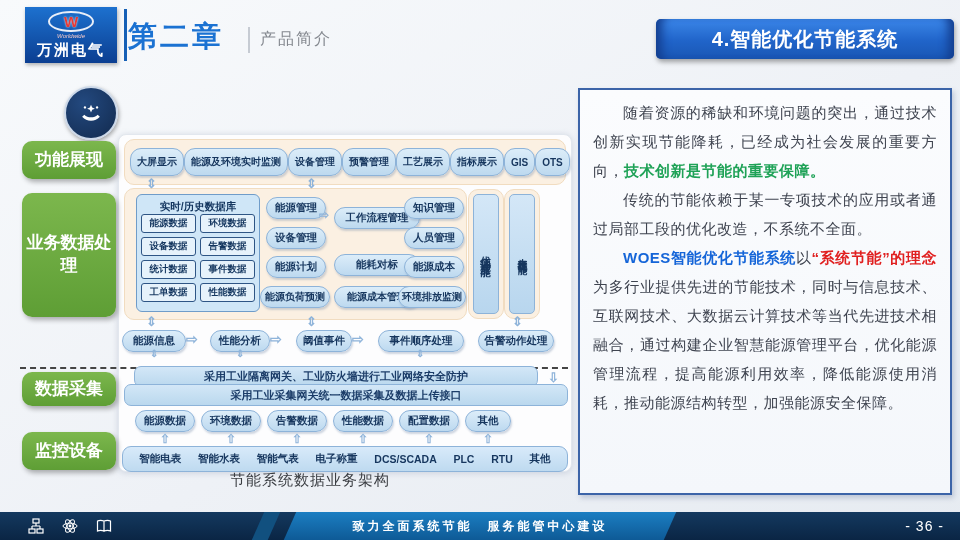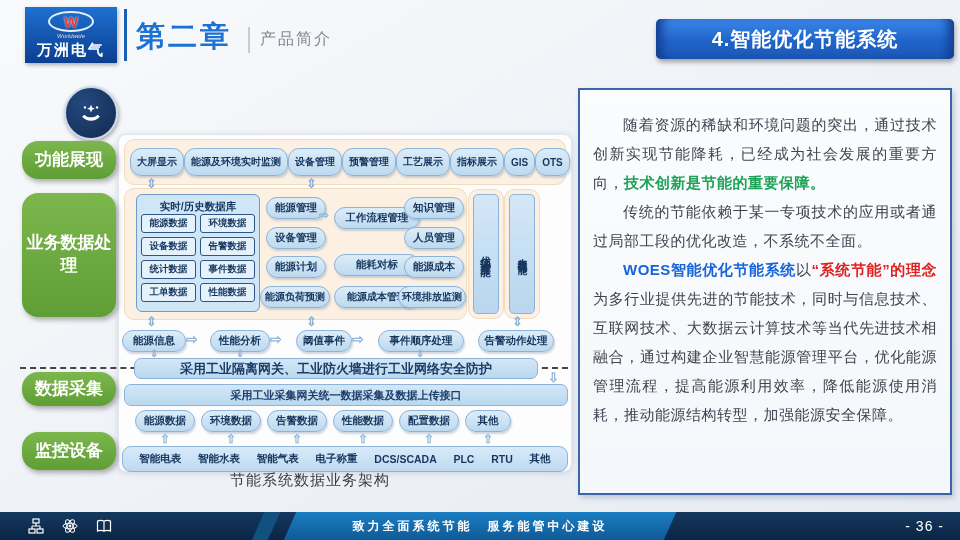--- a/index.html
+++ b/index.html
@@ -9,39 +9,39 @@
   .logo{position:absolute;left:25px;top:7px;width:92px;height:56px;
         background:linear-gradient(180deg,#1d71cf,#0b3e91);display:flex;flex-direction:column;
         align-items:center;justify-content:center;color:#fff;box-shadow:1px 2px 4px rgba(0,0,0,.3);}
   .logo-emblem{width:42px;height:17px;border:2px solid #e8eef8;border-radius:50%;
         display:flex;align-items:center;justify-content:center;position:relative;}
   .logo-emblem span{color:#e53935;font-weight:bold;font-size:15px;line-height:1;
         text-shadow:0 0 2px #fff;}
   .logo-en{font-size:6px;font-style:italic;color:#f2c9c9;margin:1px 0 2px;}
   .logo-brand{font-size:15px;font-weight:bold;letter-spacing:2px;color:#fff;}
   .hdr-vline{position:absolute;left:124px;top:9px;width:3px;height:52px;background:#1660b6;}
-  .hdr-chapter{position:absolute;left:136px;top:17px;font-size:29px;font-weight:bold;
+  .hdr-chapter{position:absolute;left:128px;top:17px;font-size:29px;font-weight:bold;
         color:#1b72d2;letter-spacing:3px;}
   .hdr-sep{position:absolute;left:248px;top:27px;width:2px;height:26px;background:#c6cbd3;}
   .hdr-section{position:absolute;left:260px;top:29px;font-size:16px;color:#84888f;letter-spacing:2px;}
   .ribbon{position:absolute;left:656px;top:19px;width:298px;height:40px;border-radius:5px;
         background:linear-gradient(180deg,#3b86e8 0%,#2064c9 55%,#1a57b4 100%);
         display:flex;align-items:center;justify-content:center;color:#fff;font-size:20px;
         font-weight:bold;letter-spacing:1px;
         box-shadow:inset 12px 0 10px -6px #143f90,inset -12px 0 10px -6px #143f90,1px 3px 5px rgba(0,0,0,.35);}
   
   .title-circle{position:absolute;left:64px;top:86px;width:50px;height:50px;border-radius:50%;
         background:radial-gradient(circle at 35% 30%,#23497f,#122a4e);border:2px solid #ccd8e8;
         display:flex;align-items:center;justify-content:center;box-shadow:1px 2px 4px rgba(0,0,0,.35);}
   .title-bar{position:absolute;left:122px;top:92px;width:374px;height:34px;
         background:linear-gradient(180deg,#1d3459,#12213b);border-left:5px solid #56759e;
         display:flex;align-items:center;justify-content:center;color:#fff;font-size:19px;
         letter-spacing:1px;box-shadow:3px 3px 0 rgba(130,155,190,.35);}
   
-  .glabel{position:absolute;left:22px;width:94px;border-radius:16px;z-index:3;
+  .glabel{position:absolute;left:22px;width:94px;border-radius:10px;z-index:3;
         background:linear-gradient(180deg,#7cb74d,#5e9e35);color:#fff;font-weight:bold;
         font-size:17px;display:flex;align-items:center;justify-content:center;text-align:center;
         box-shadow:2px 3px 5px rgba(0,0,0,.3);line-height:1.35;}
   
   .diagram-bg{position:absolute;left:118px;top:134px;width:452px;height:336px;background:#fdfdfe;
         border:1px solid #e2e7ee;border-radius:8px;box-shadow:0 1px 6px rgba(140,155,180,.35);}
   .dashline{position:absolute;left:20px;top:367px;width:548px;border-top:2px dashed #454545;z-index:1;}
   .peach{position:absolute;background:#fbf0e2;border:1px solid #f1dcc0;border-radius:10px;z-index:2;}
   .bbox{background:linear-gradient(180deg,#dcedf9,#bdd9ef);border:1px solid #8db3d9;border-radius:11px;
         color:#16365e;font-size:10.5px;font-weight:bold;display:flex;align-items:center;
@@ -69,21 +69,21 @@
   .dcol .arrow{position:static;font-size:12px;margin-top:1px;}
   .devbar{position:absolute;left:122px;top:446px;width:446px;height:26px;z-index:3;
         background:linear-gradient(180deg,#d8eafa,#bedaf0);border:1px solid #8db3d9;border-radius:9px;
         display:flex;align-items:center;justify-content:space-around;padding:0 8px;box-sizing:border-box;}
   .devbar span{font-size:10.5px;font-weight:bold;color:#16365e;white-space:nowrap;}
   .caption{position:absolute;left:160px;top:471px;width:300px;text-align:center;font-size:15px;
         color:#3a3d42;letter-spacing:1px;z-index:3;}
   
   .panel{position:absolute;left:578px;top:88px;width:374px;height:407px;box-sizing:border-box;
         background:linear-gradient(180deg,#fbfcfe,#f4f7fb);border:2px solid #3c64a8;
-        padding:20px 13px;box-shadow:2px 3px 5px rgba(90,110,150,.3);}
+        padding:8px 13px;box-shadow:2px 3px 5px rgba(90,110,150,.3);}
   .panel p{margin:0;text-indent:2em;font-size:15px;line-height:29px;text-align:justify;
         color:#3f4450;letter-spacing:.5px;}
   .hl-green{color:#1fa257;font-weight:bold;}
   .hl-blue{color:#1565d8;font-weight:bold;}
   .hl-red{color:#e01f1f;font-weight:bold;}
   
   .footer{position:absolute;left:0;bottom:0;width:960px;height:28px;
         background:linear-gradient(180deg,#14395f,#0a2544);}
   .f-band{position:absolute;left:290px;top:0;width:380px;height:28px;
         background:linear-gradient(180deg,#1b7ec2,#0e5a96);transform:skewX(-24deg);}
@@ -187,21 +187,21 @@
   <div class="bbox abs" style="left:210px;top:330px;width:58px;height:20px;">性能分析</div>
   <span class="arrow" style="left:270px;top:332px;font-size:14px;">⇨</span>
   <div class="bbox abs" style="left:296px;top:330px;width:54px;height:20px;">阈值事件</div>
   <span class="arrow" style="left:352px;top:332px;font-size:14px;">⇨</span>
   <div class="bbox abs" style="left:378px;top:330px;width:84px;height:20px;">事件顺序处理</div>
   <div class="bbox abs" style="left:478px;top:330px;width:74px;height:20px;">告警动作处理</div>
   <span class="arrow" style="left:150px;top:349px;font-size:10px;">⇕</span>
   <span class="arrow" style="left:236px;top:349px;font-size:10px;">⇕</span>
   <span class="arrow" style="left:416px;top:349px;font-size:10px;">⇕</span>
 
-  <div class="bar" style="left:134px;top:358px;width:402px;height:19px;font-size:13px;">采用工业隔离网关、工业防火墙进行工业网络安全防护</div>
+  <div class="bar" style="left:134px;top:366px;width:402px;height:19px;font-size:11px;">采用工业隔离网关、工业防火墙进行工业网络安全防护</div>
   <span class="arrow" style="left:548px;top:371px;font-size:13px;">⇩</span>
   <div class="bar" style="left:124px;top:384px;width:442px;height:20px;font-size:11px;">采用工业采集网关统一数据采集及数据上传接口</div>
 
   <div class="dcol" style="left:136px;width:58px;">
     <div class="bbox">能源数据</div>
     <span class="arrow">⇧</span>
   </div>
   <div class="dcol" style="left:202px;width:58px;">
     <div class="bbox">环境数据</div>
     <span class="arrow">⇧</span>

